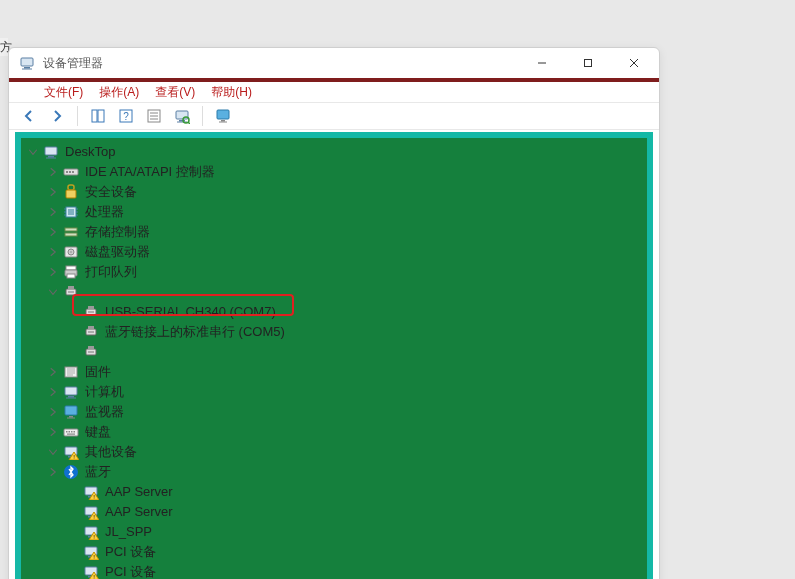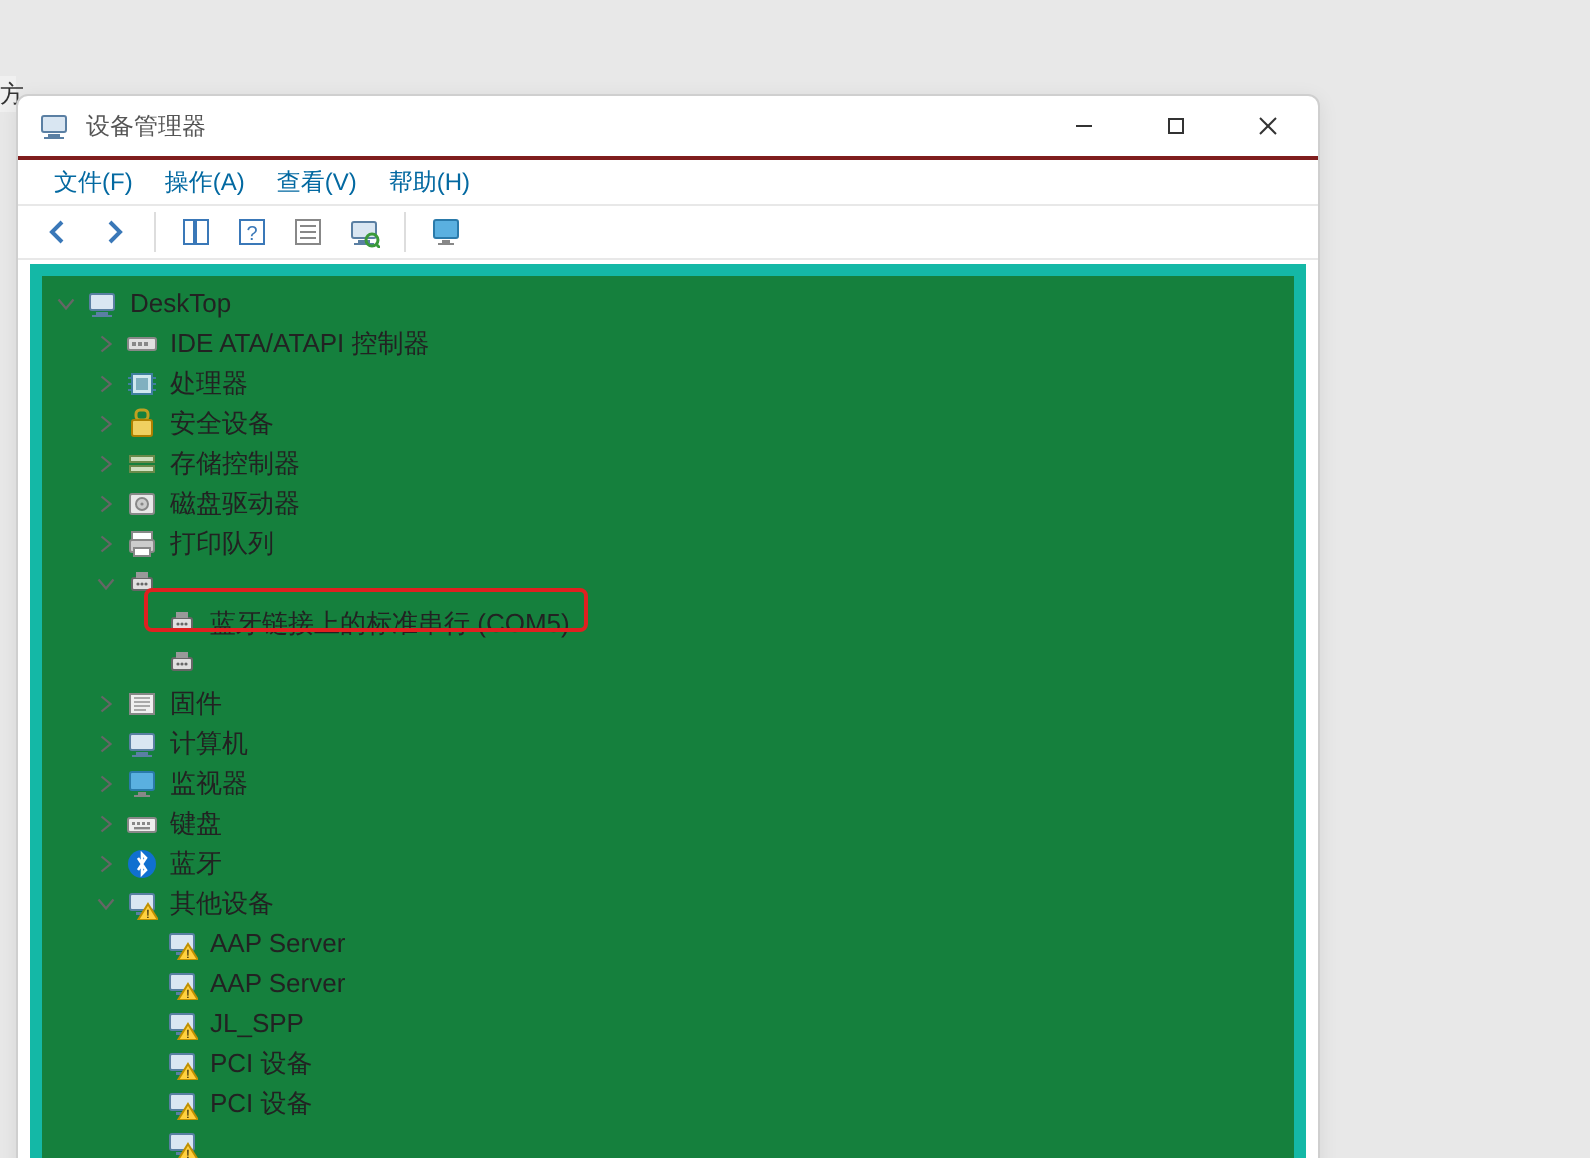--- a/index.html
+++ b/index.html
@@ -3,21 +3,21 @@
   <meta charset="utf-8">
   <style>
     * { box-sizing: border-box; margin: 0; padding: 0; font-family: "Segoe UI", "Microsoft YaHei", sans-serif; }
     body { background: #e8e8e8; width: 795px; height: 579px; overflow: hidden; position: relative; }
     .window { position: absolute; left: 8px; top: 0; width: 652px; height: 556px; background: #fff; border: 1px solid #cfcfcf; border-radius: 6px; display: flex; flex-direction: column; box-shadow: 0 2px 10px rgba(0,0,0,.08); margin-top: 47px; }
     .titlebar { height: 30px; display: flex; align-items: center; padding: 0 2px 0 10px; }
     .titlebar .app-icon { width: 16px; height: 16px; margin-right: 8px; }
     .titlebar .title { font-size: 12px; color: #555; flex: 1; }
     .titlebar .winbtns { display: flex; height: 100%; }
     .winbtn { width: 46px; height: 100%; display: flex; align-items: center; justify-content: center; color: #333; }
-    .menubar { height: 24px; display: flex; align-items: center; padding: 0 10px; font-size: 12px; color: #0369a1; border-top: 2px solid #7f1d1d; }
+    .menubar { height: 24px; display: flex; align-items: center; padding: 0 27px; font-size: 12px; color: #b91c1c; border-top: 4px solid #7f1d1d; }
     .menuitem { padding: 2px 8px; cursor: default; }
     .toolbar { height: 28px; display: flex; align-items: center; padding: 0 8px; border-top: 1px solid #e8e8e8; border-bottom: 1px solid #e8e8e8; gap: 4px; }
     .tbtn { width: 24px; height: 22px; display: flex; align-items: center; justify-content: center; border: 1px solid transparent; }
     .tsep { width: 1px; height: 20px; background: #ddd; margin: 0 4px; }
     .content { flex: 1; border: 6px solid #14b8a6; margin: 2px 6px 6px 6px; background: #15803d; overflow: auto; }
     .tree { font-size: 13px; color: #222; padding: 4px 0 8px 0; line-height: 20px; }
     .node { display: flex; align-items: center; height: 20px; white-space: nowrap; }
     .twisty { width: 16px; height: 16px; display: flex; align-items: center; justify-content: center; margin-right: 0px; }
     .twisty svg { stroke: #666; }
     .icon { width: 16px; height: 16px; margin: 0 6px 0 2px; flex-shrink: 0; }
@@ -222,42 +222,42 @@
           </svg>
           <span class="label">IDE ATA/ATAPI 控制器</span>
         </div>
         <div class="node" style="padding-left:24px">
     <span class="twisty">
             <svg width="12" height="12" viewBox="0 0 16 16">
               <use href="#ic-chev-r"></use>
             </svg>
           </span>
           <svg class="icon" viewBox="0 0 16 16">
+            <use href="#ic-security"></use>
+          </svg>
+          <span class="label">安全设备</span>
+        </div>
+        <div class="node" style="padding-left:24px">
+    <span class="twisty">
+            <svg width="12" height="12" viewBox="0 0 16 16">
+              <use href="#ic-chev-r"></use>
+            </svg>
+          </span>
+          <svg class="icon" viewBox="0 0 16 16">
             <use href="#ic-cpu"></use>
           </svg>
           <span class="label">处理器</span>
         </div>
         <div class="node" style="padding-left:24px">
     <span class="twisty">
             <svg width="12" height="12" viewBox="0 0 16 16">
               <use href="#ic-chev-r"></use>
             </svg>
           </span>
           <svg class="icon" viewBox="0 0 16 16">
-            <use href="#ic-security"></use>
-          </svg>
-          <span class="label">安全设备</span>
-        </div>
-        <div class="node" style="padding-left:24px">
-    <span class="twisty">
-            <svg width="12" height="12" viewBox="0 0 16 16">
-              <use href="#ic-chev-r"></use>
-            </svg>
-          </span>
-          <svg class="icon" viewBox="0 0 16 16">
             <use href="#ic-storage"></use>
           </svg>
           <span class="label">存储控制器</span>
         </div>
         <div class="node" style="padding-left:24px">
     <span class="twisty">
             <svg width="12" height="12" viewBox="0 0 16 16">
               <use href="#ic-chev-r"></use>
             </svg>
           </span>
@@ -285,20 +285,27 @@
           </span>
           <svg class="icon" viewBox="0 0 16 16">
             <use href="#ic-port"></use>
           </svg>
         </div>
         <div class="node" style="padding-left:44px">
     <span class="twisty"></span>
           <svg class="icon" viewBox="0 0 16 16">
             <use href="#ic-port"></use>
           </svg>
+          <span class="label">USB-SERIAL CH340 (COM7)</span>
+        </div>
+        <div class="node" style="padding-left:44px">
+    <span class="twisty"></span>
+          <svg class="icon" viewBox="0 0 16 16">
+            <use href="#ic-port"></use>
+          </svg>
           <span class="label">蓝牙链接上的标准串行 (COM5)</span>
         </div>
         <div class="node" style="padding-left:44px">
     <span class="twisty"></span>
           <svg class="icon" viewBox="0 0 16 16">
             <use href="#ic-port"></use>
           </svg>
         </div>
         <div class="node" style="padding-left:24px">
     <span class="twisty">
@@ -340,38 +347,38 @@
             </svg>
           </span>
           <svg class="icon" viewBox="0 0 16 16">
             <use href="#ic-keyboard"></use>
           </svg>
           <span class="label">键盘</span>
         </div>
         <div class="node" style="padding-left:24px">
     <span class="twisty">
             <svg width="12" height="12" viewBox="0 0 16 16">
+              <use href="#ic-chev-d"></use>
+            </svg>
+          </span>
+          <svg class="icon" viewBox="0 0 16 16">
+            <use href="#ic-warn"></use>
+          </svg>
+          <span class="label">其他设备</span>
+        </div>
+        <div class="node" style="padding-left:24px">
+    <span class="twisty">
+            <svg width="12" height="12" viewBox="0 0 16 16">
               <use href="#ic-chev-r"></use>
             </svg>
           </span>
           <svg class="icon" viewBox="0 0 16 16">
             <use href="#ic-bluetooth"></use>
           </svg>
           <span class="label">蓝牙</span>
-        </div>
-        <div class="node" style="padding-left:24px">
-    <span class="twisty">
-            <svg width="12" height="12" viewBox="0 0 16 16">
-              <use href="#ic-chev-d"></use>
-            </svg>
-          </span>
-          <svg class="icon" viewBox="0 0 16 16">
-            <use href="#ic-warn"></use>
-          </svg>
-          <span class="label">其他设备</span>
         </div>
         <div class="node" style="padding-left:44px">
     <span class="twisty"></span>
           <svg class="icon" viewBox="0 0 16 16">
             <use href="#ic-warn"></use>
           </svg>
           <span class="label">AAP Server</span>
         </div>
         <div class="node" style="padding-left:44px">
     <span class="twisty"></span>

